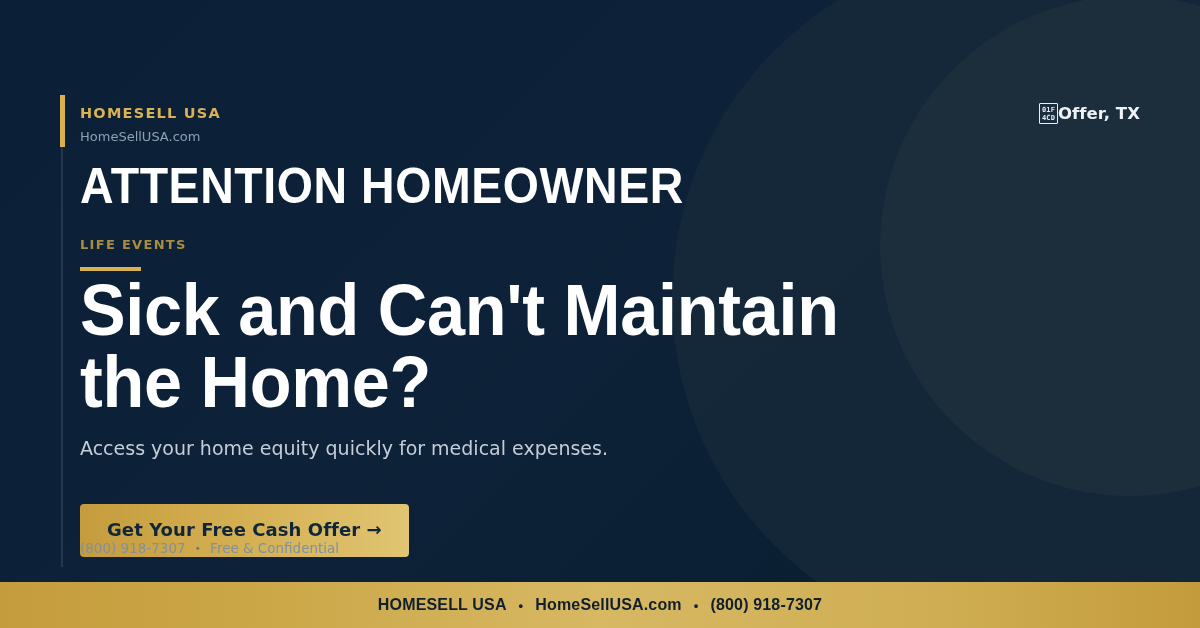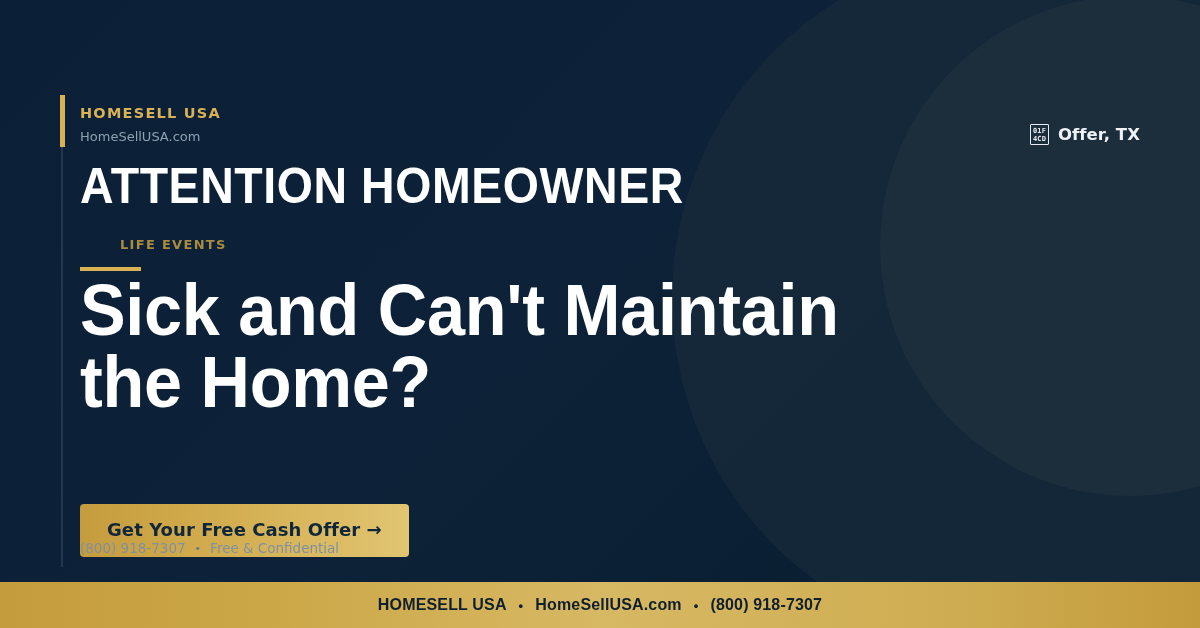--- a/index.html
+++ b/index.html
@@ -70,21 +70,21 @@
     font-family:"DejaVu Sans", sans-serif;
     font-size:13px; font-weight:400;
     color:#8fa0b3;
     line-height:1;
   }
 
   
   .location {
     position:absolute;
     right:60px; top:103px;
-    display:flex; align-items:center; gap:9px;margin-top:21px;
+    display:flex; align-items:center; 
   }
   .pin-glyph {
     width:19px; height:21px;
     border:1.6px solid #e6edf5;
     border-radius:1px;
     display:flex; flex-direction:column;
     align-items:center; justify-content:center;
     font-family:"DejaVu Sans Mono", monospace;
     font-size:7px; font-weight:700;
     line-height:8px; letter-spacing:.02em;
@@ -113,21 +113,20 @@
   
   .kicker {
     position:absolute; left:0; top:238px;
   }
   .kicker-text {
     font-family:"DejaVu Sans", sans-serif;
     font-size:13px; font-weight:700;
     letter-spacing:.10em;
     color:#a98c40;
     line-height:1;
-    margin-left:40px;
   }
   .kicker-underline {
     margin-top:16px;
     width:61px; height:4px;
     background:#d7b152;
   }
 
   
   .headline {
     position:absolute; left:0; top:274px;
@@ -216,20 +215,21 @@
 
     <div class="attention">ATTENTION HOMEOWNER</div>
 
     <div class="kicker">
       <div class="kicker-text">LIFE EVENTS</div>
       <div class="kicker-underline"></div>
     </div>
 
     <div class="headline">Sick and Can't Maintain the Home?</div>
 
+    <div class="sub">Access your home equity quickly for medical expenses.</div>
 
     <button class="cta">Get Your Free Cash Offer →</button>
 
     <div class="trust">
       <span>(800) 918-7307</span>
       <span class="dot">•</span>
       <span>Free &amp; Confidential</span>
     </div>
 
   </div>

